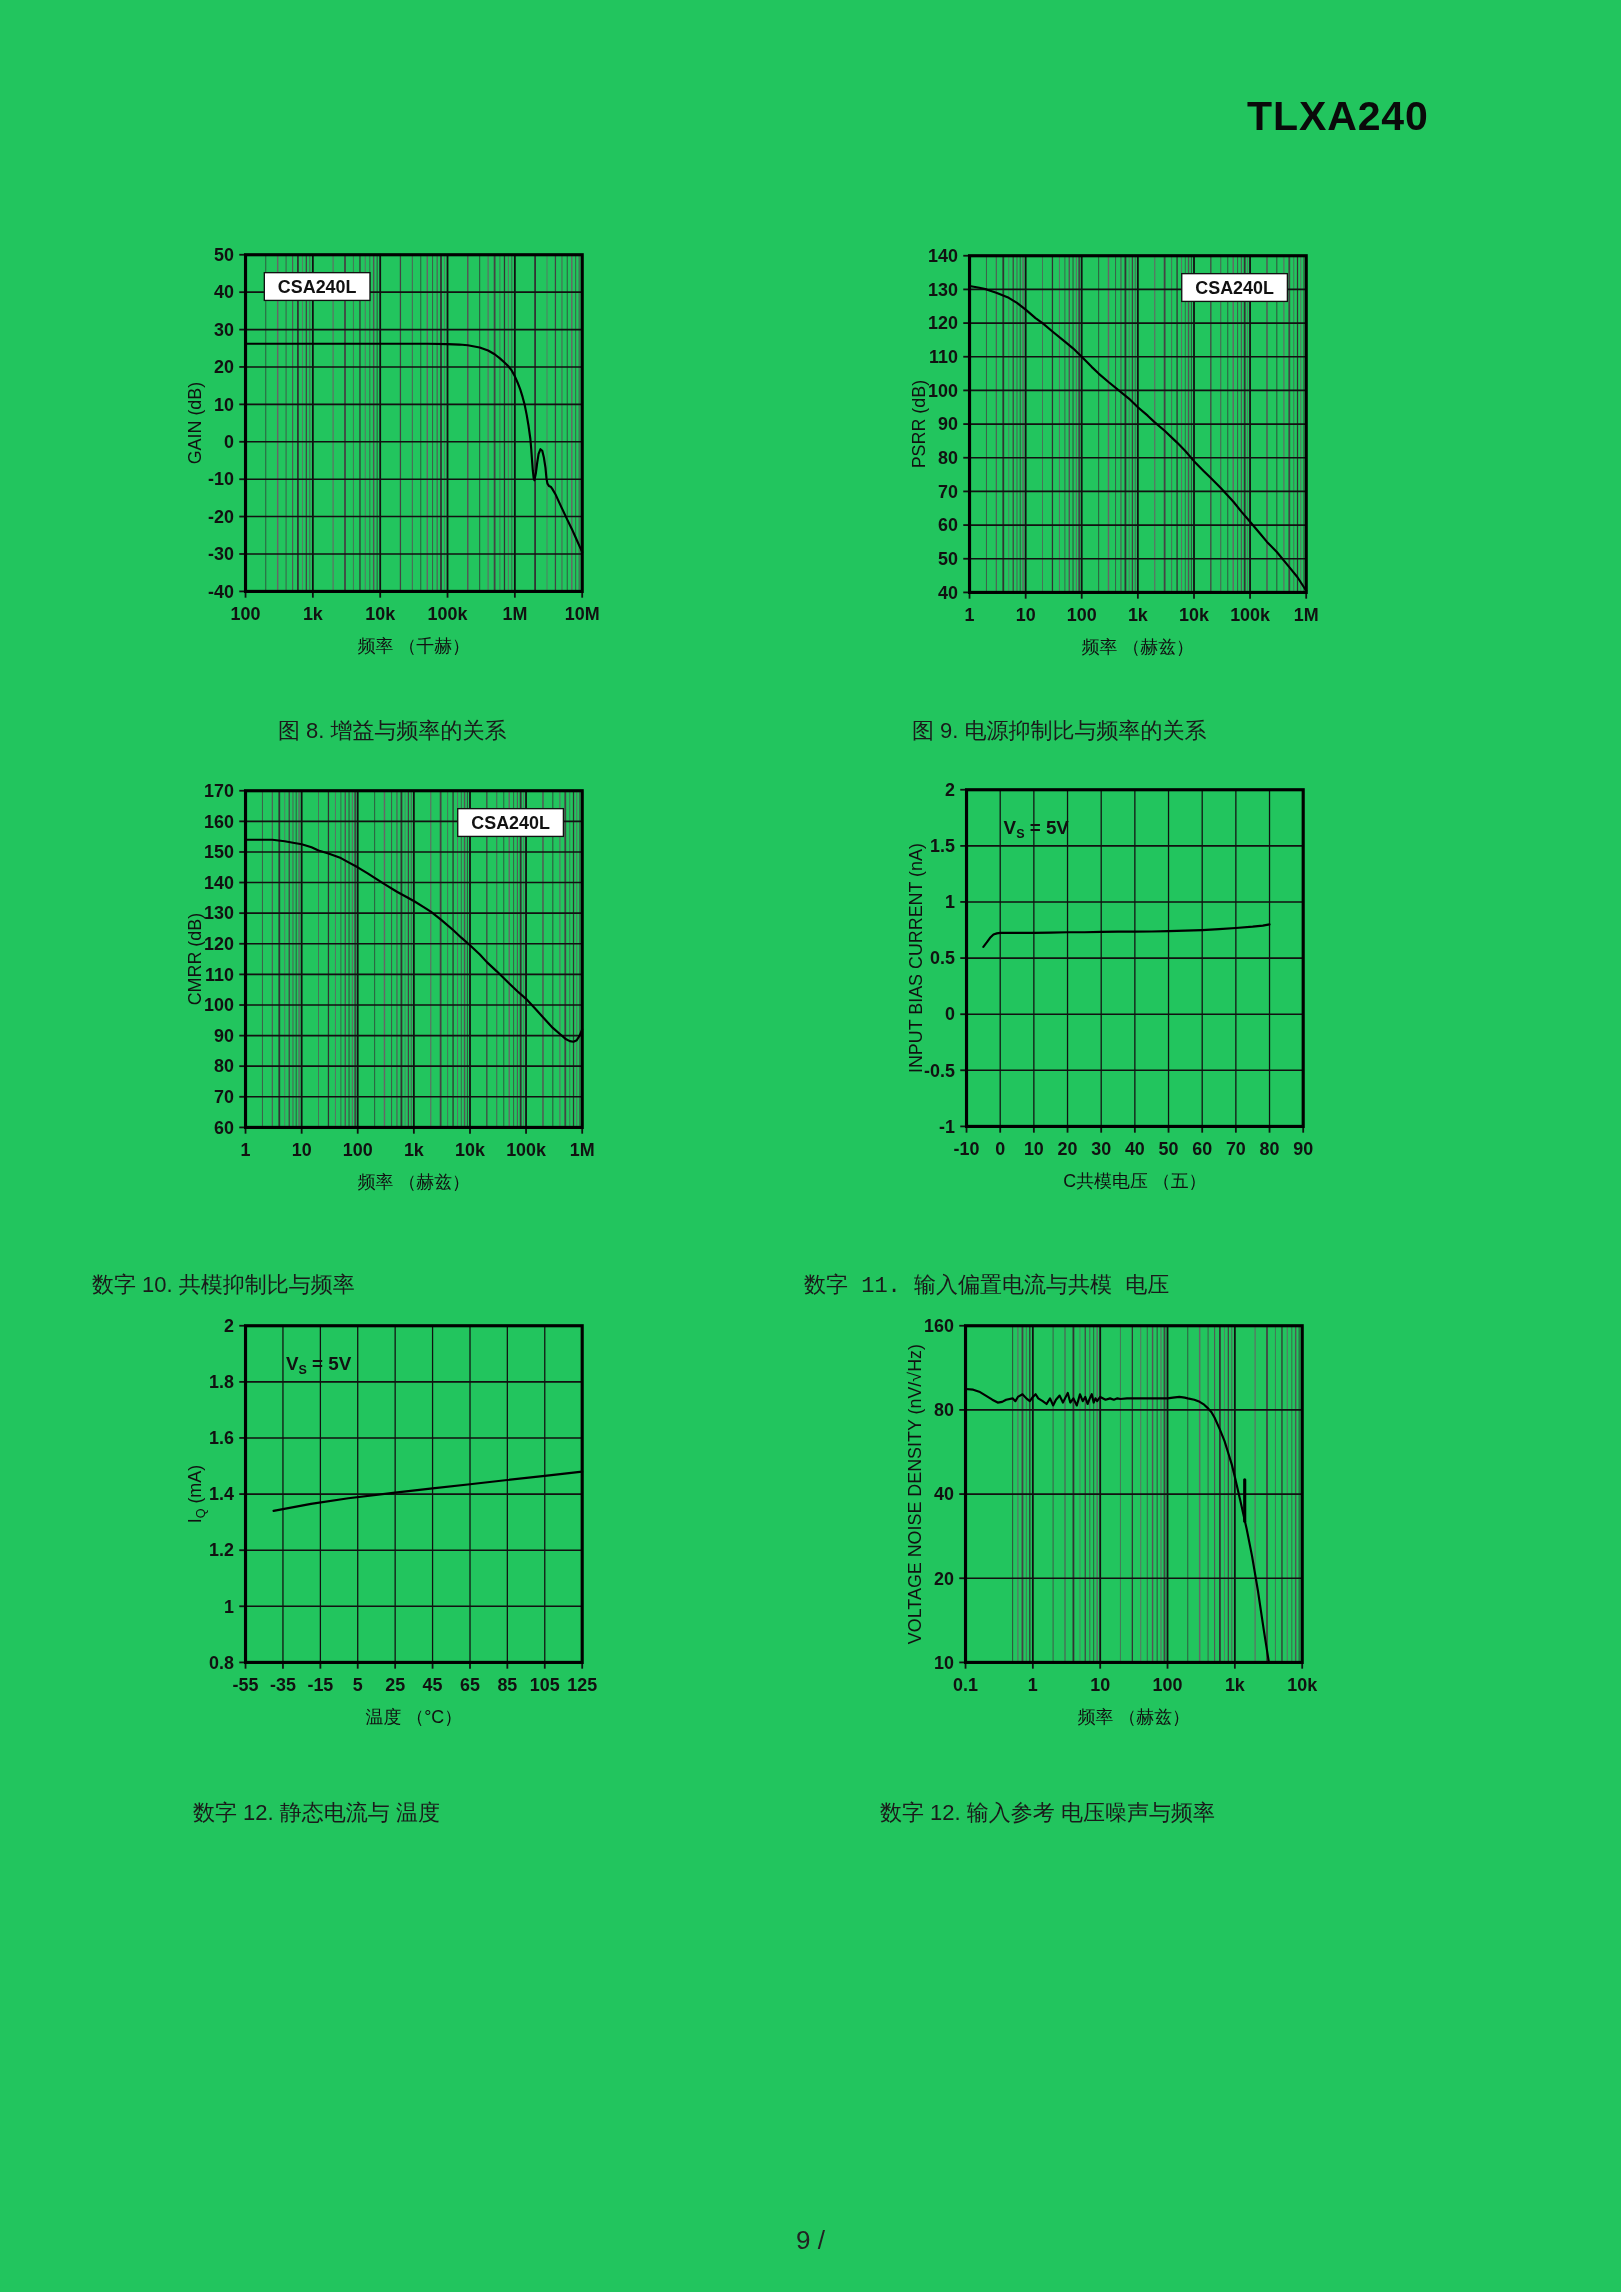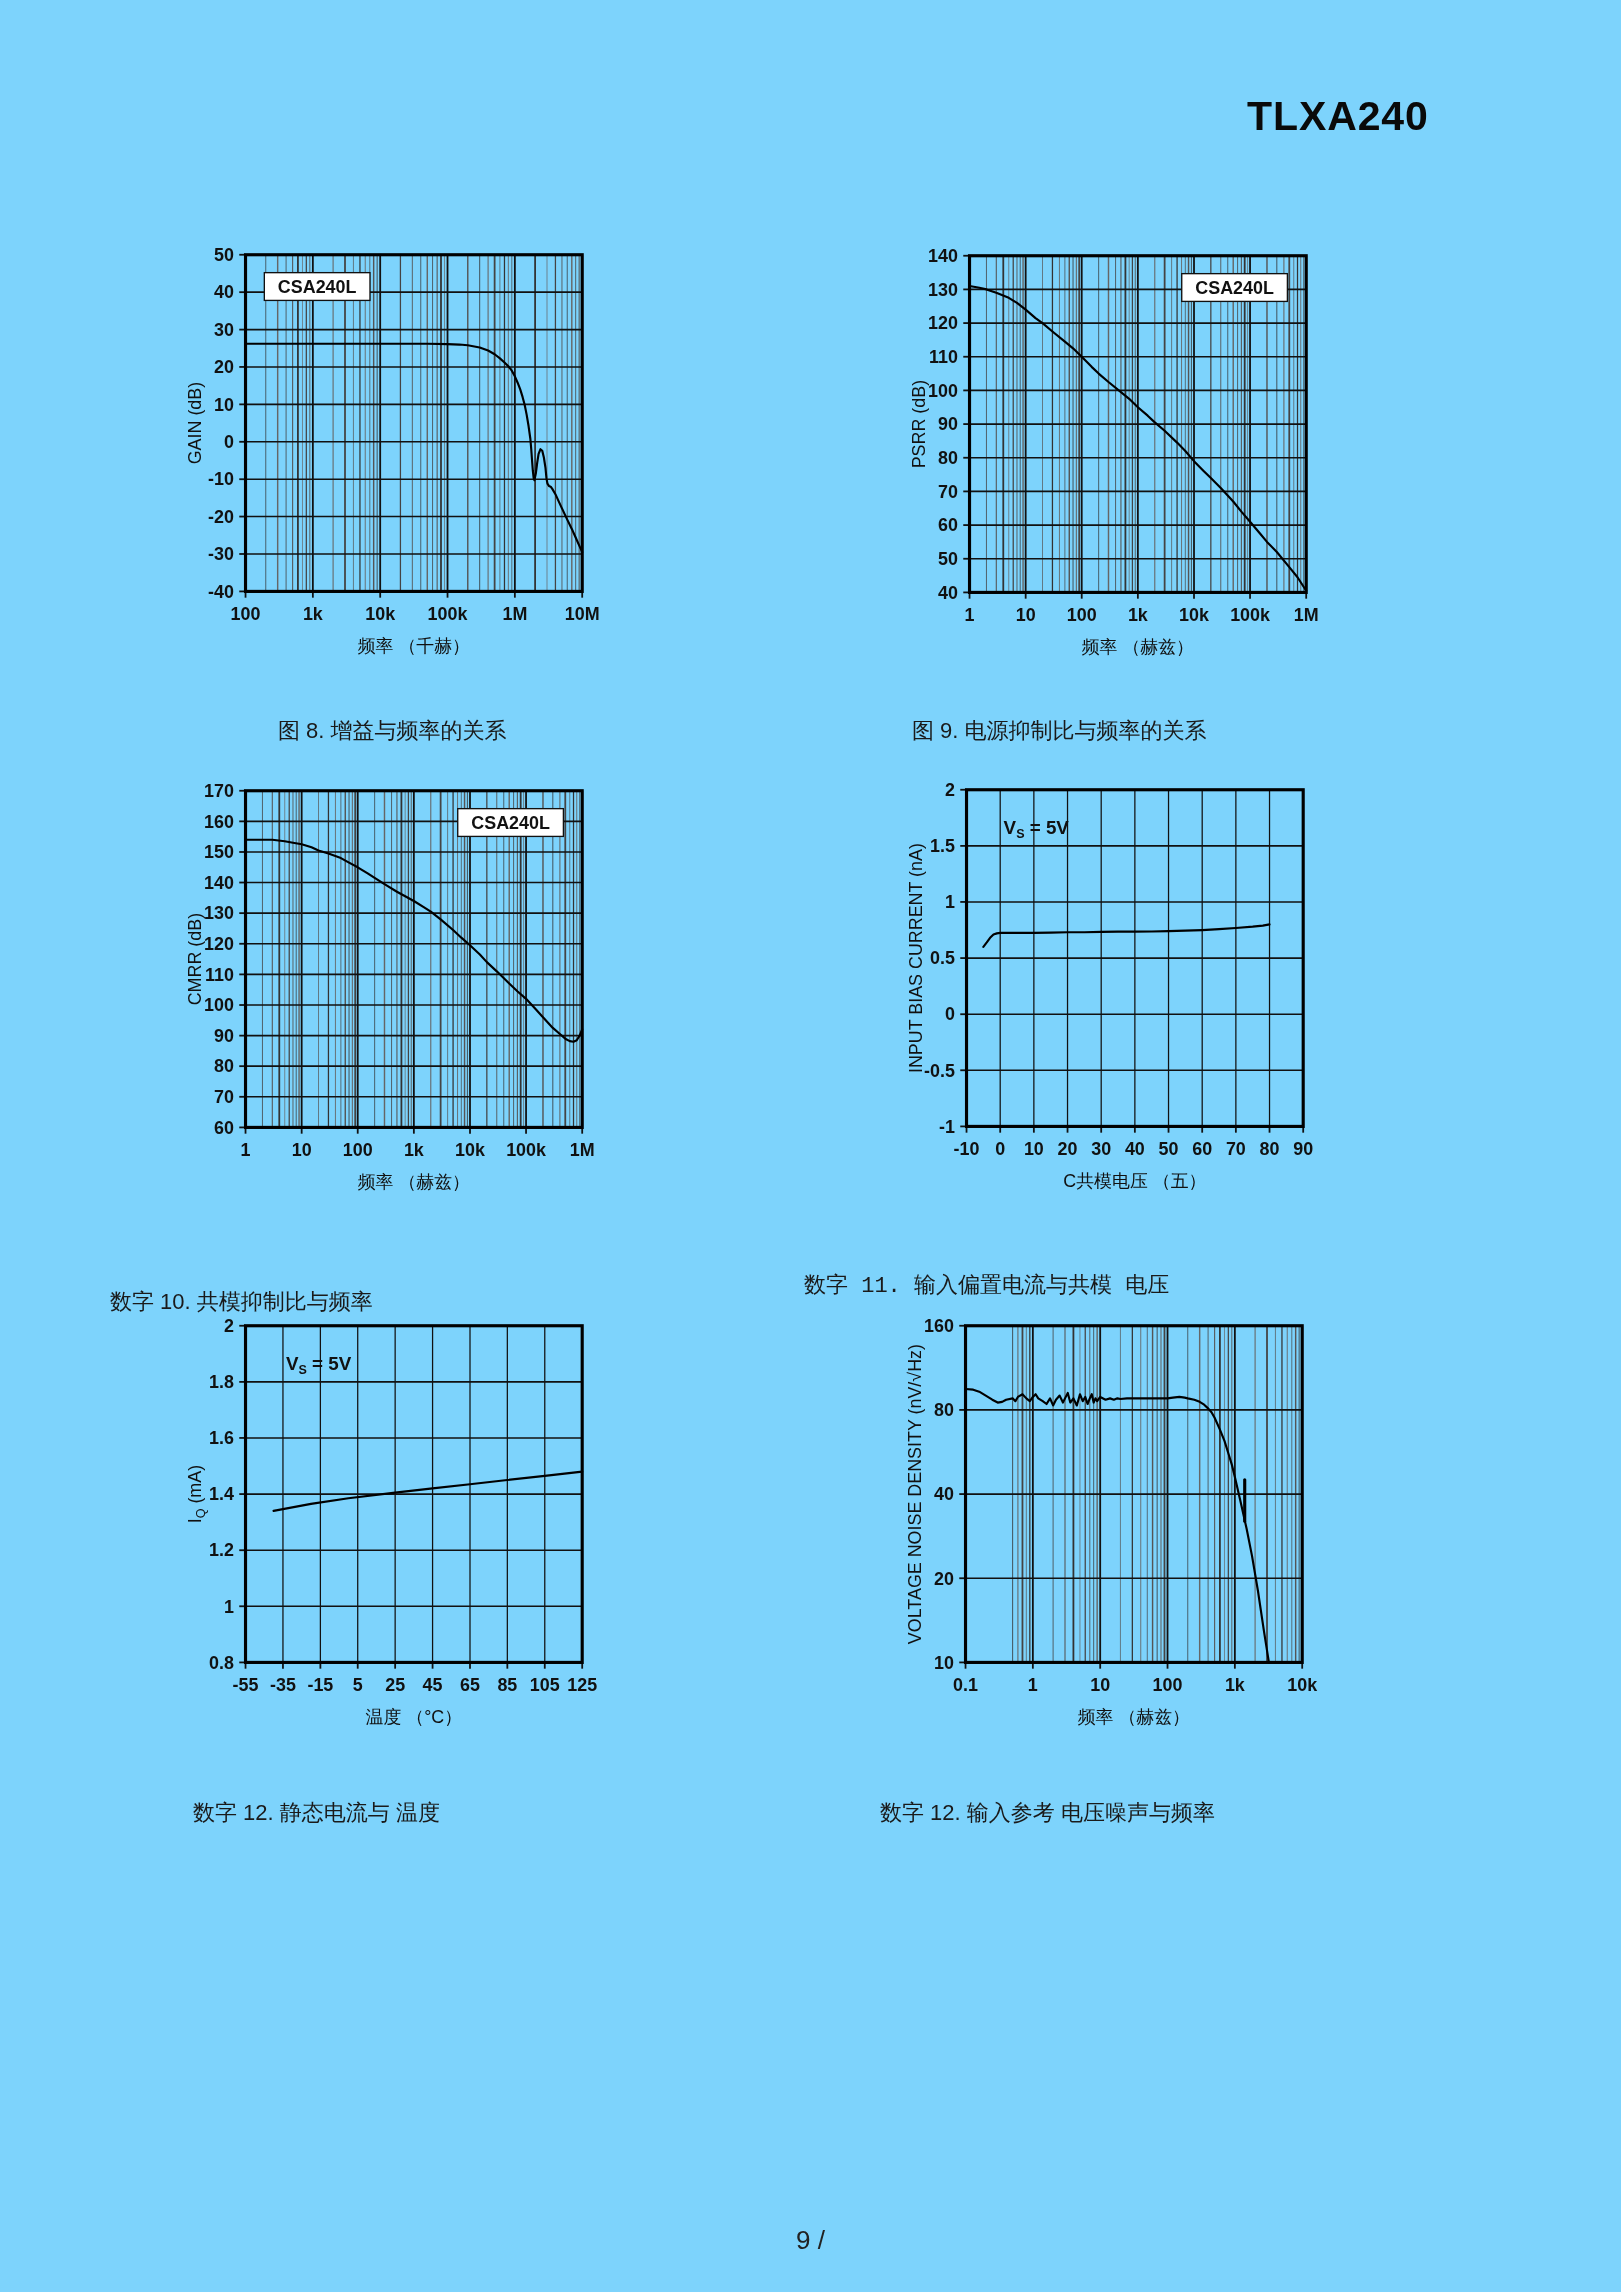--- a/index.html
+++ b/index.html
@@ -1,35 +1,35 @@
 <!DOCTYPE html>
 <html style="font-size:14.3px"><head>
 <meta charset="utf-8">
 <style>
   html,body{margin:0;padding:0;background:#e8e8e8;}
   .page{
     position:relative;
     width:1621px;height:2293px;
-    background:#7dd3fc;
+    background:#22c55e;
     font-family:"Liberation Sans","DejaVu Sans",sans-serif;
     color:#111;
     overflow:hidden;
   }
   .header-title{
     position:absolute;left:1247px;top:93px;
     font-size:41px;font-weight:bold;letter-spacing:0.9px;color:#0a0a0a;
   }
   .chart-svg{position:absolute;}
   .caption{
     position:absolute;
     font-size:22px;color:#1a1a1a;white-space:nowrap;
   }
   .cap-f8 {left:278px; top:716px;}
   .cap-f9 {left:912px; top:716px;}
-  .cap-f10{left:110px; top:1270px;margin-top:17px;}
+  .cap-f10{left:92px; top:1270px;}
   .cap-f11{left:804px; top:1270px;font-family:Liberation Mono, monospace;}
   .cap-f12{left:193px; top:1798px;}
   .cap-f13{left:880px; top:1798px;}
   .footer{
     position:absolute;left:0;top:2225px;width:1621px;
     text-align:center;font-size:26px;color:#222;
   }
 </style>
 </head>
 <body>

